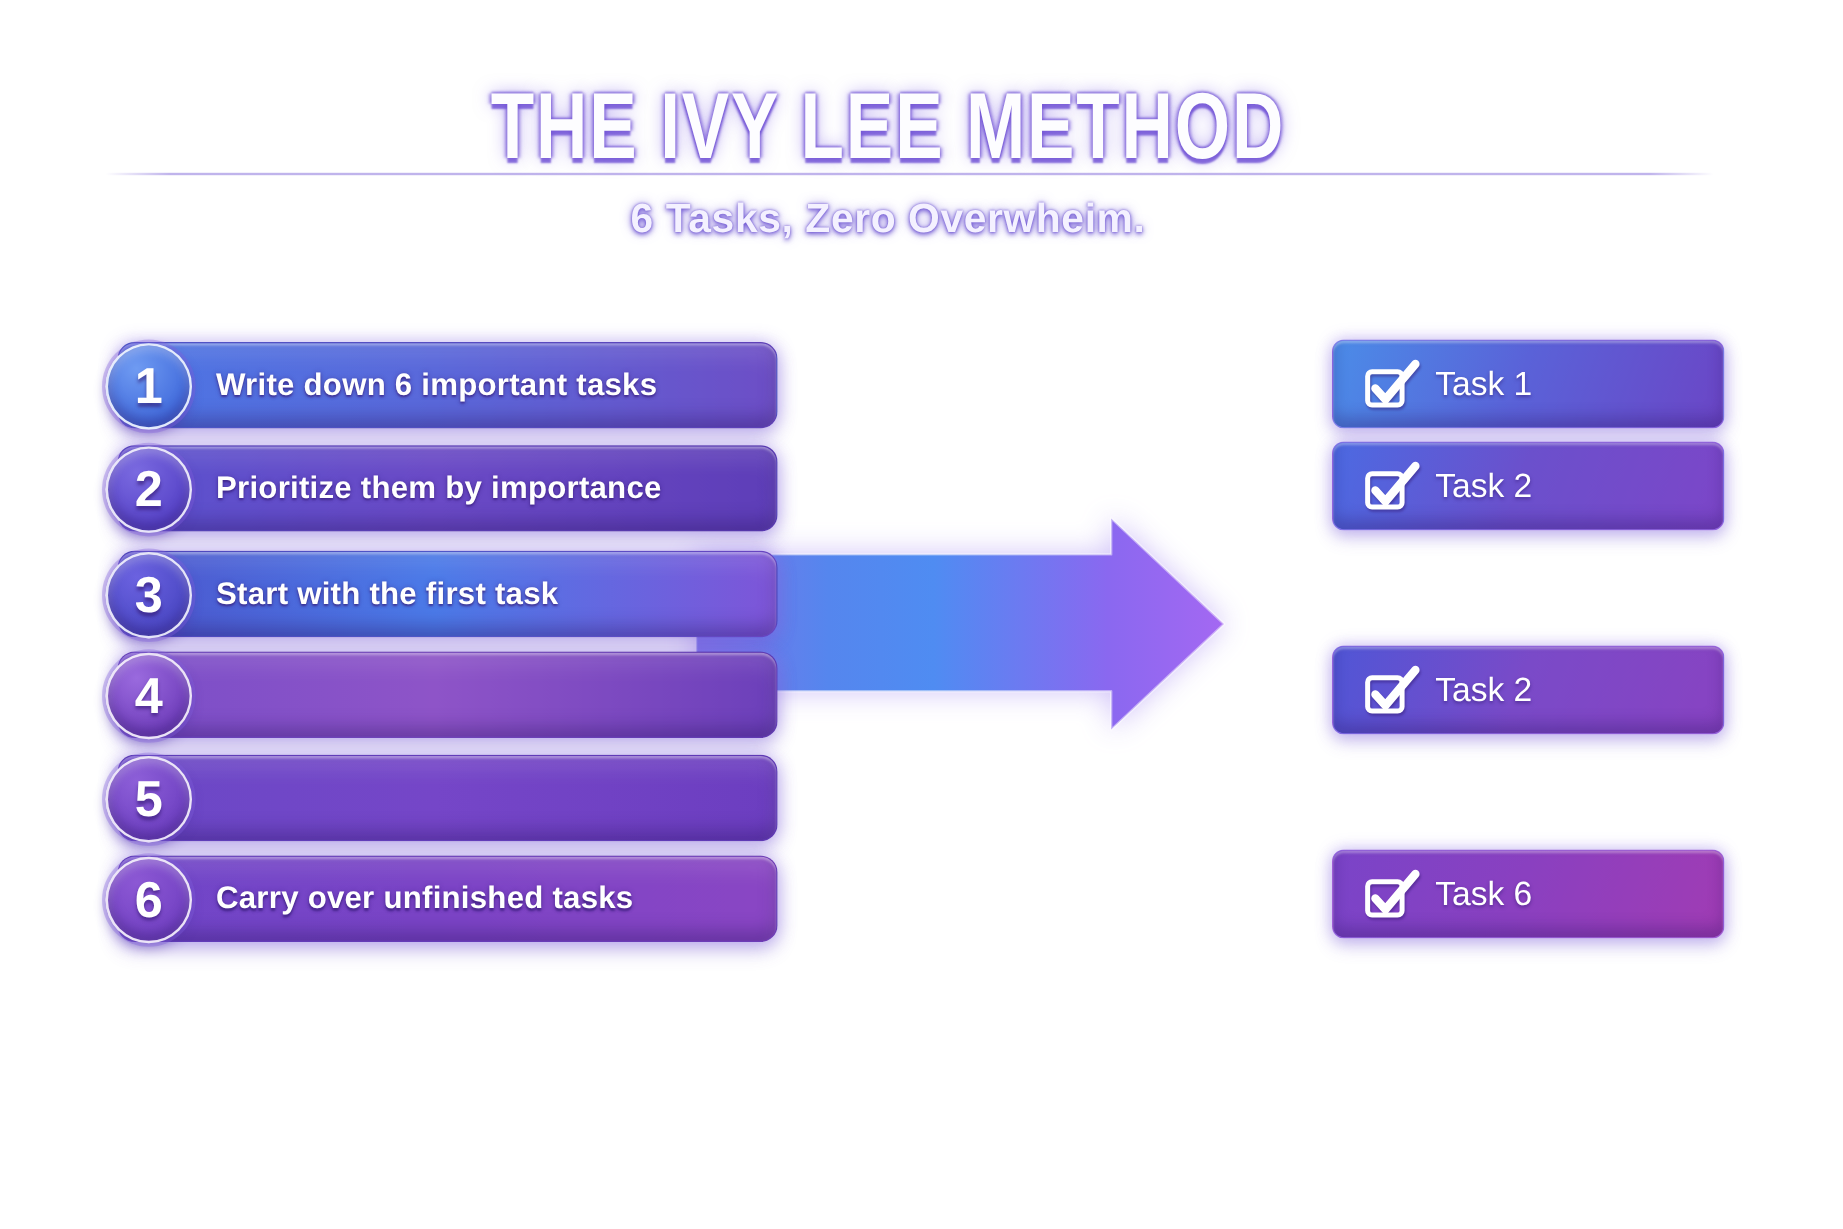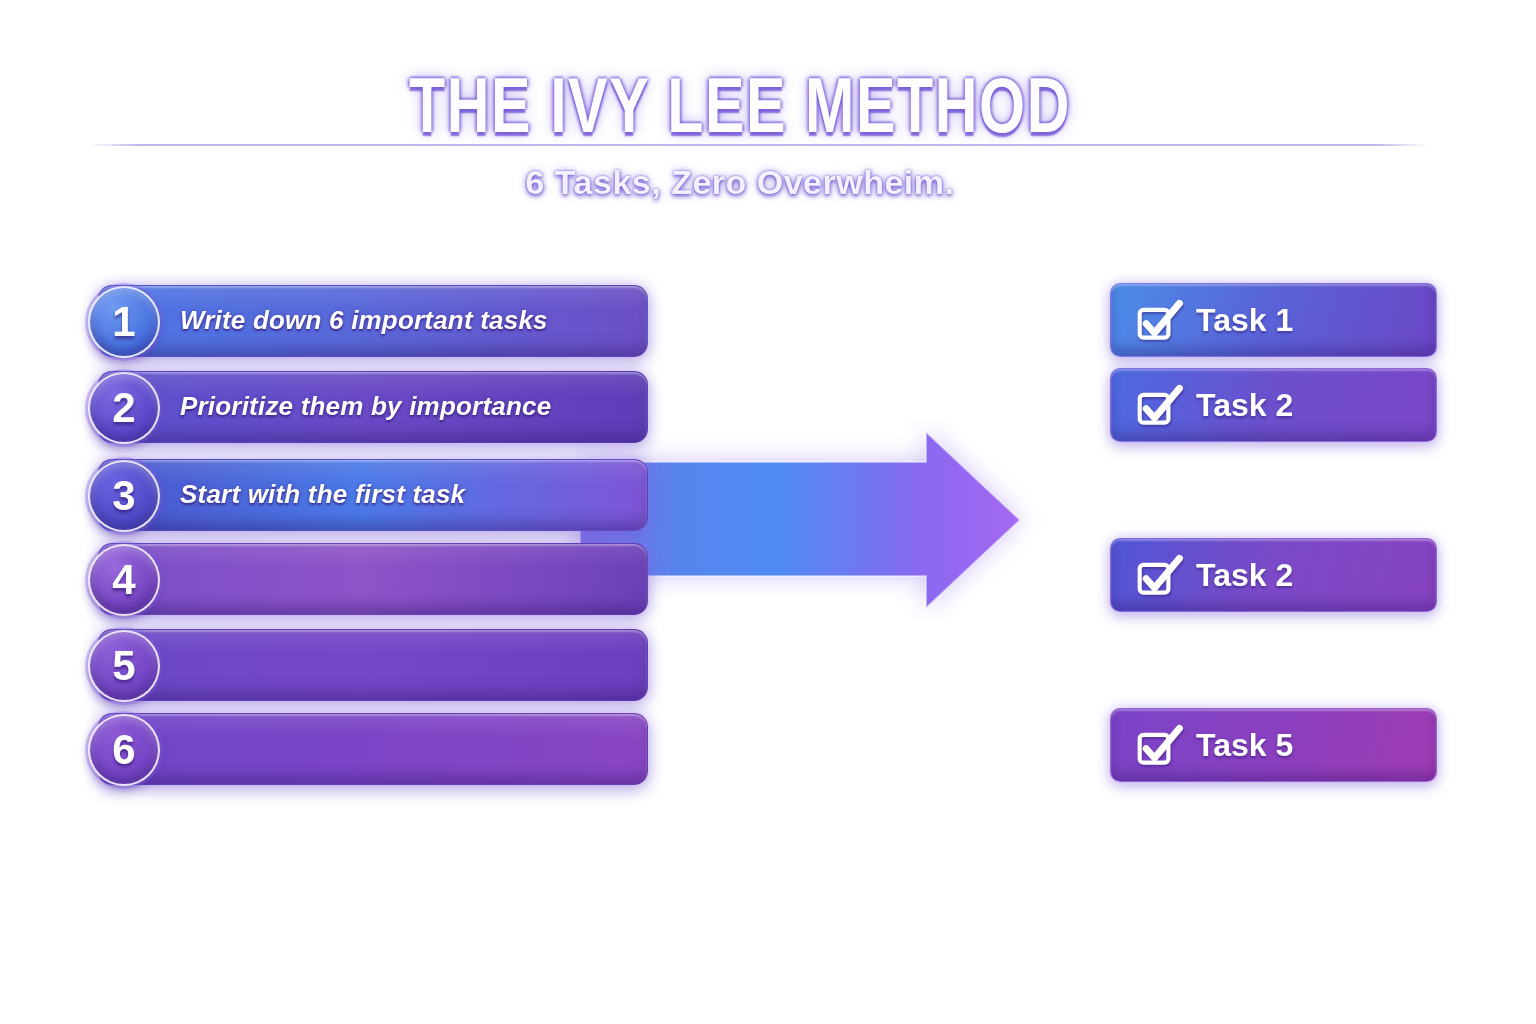--- a/index.html
+++ b/index.html
@@ -69,21 +69,20 @@
   }
   .num {
     font-size:42px; font-weight:bold; color:#ffffff;
     text-shadow:0 3px 3px rgba(48,22,110,.6);
   }
   .step-label {
     position:absolute; left:92px; top:0; height:72px; display:flex; align-items:center;
     font-size:26px; font-weight:bold; color:#ffffff; letter-spacing:.2px;
     text-shadow:0 2px 2px rgba(52,26,118,.7), 0 0 4px rgba(52,26,118,.35);
     white-space:nowrap;
-    font-style:italic;
   }
 
   
   .task {
     position:absolute; left:1110px; width:325px; height:72px; border-radius:10px; z-index:2;
     background:linear-gradient(108deg, var(--c1) 0%, var(--c2) 48%, var(--c3) 100%);
     border:1px solid rgba(160,120,235,.6);
     box-shadow:
       inset 0 2px 2px rgba(255,255,255,.30),
       inset 0 -8px 12px rgba(40,18,95,.30),
@@ -91,21 +90,21 @@
       0 6px 14px rgba(105,75,200,.28);
     display:flex; align-items:center;
   }
   .t1{top:283px}.t2{top:368px}.t3{top:453px}.t4{top:538px}.t5{top:623px}.t6{top:708px}
   .checkbox {
     margin-left:25px; width:50px; height:46px; flex:0 0 auto;
     filter:drop-shadow(1px 2px 1px rgba(48,22,110,.45));
   }
   .checkbox svg { display:block; width:100%; height:100%; }
   .task-label {
-    margin-left:10px; font-size:32px; font-weight:bold; color:#ffffff;
+    margin-left:10px; font-size:28px; font-weight:normal; color:#ffffff;
     text-shadow:0 2px 3px rgba(48,22,110,.55);
     white-space:nowrap;
   }
 </style>
 </head>
 <body>
 
 <div class="canvas">
 
   <div class="title">THE IVY LEE METHOD</div>
@@ -156,20 +155,21 @@
     <div class="bar"></div>
     <div class="circle">
       <span class="num">5</span>
     </div>
   </div>
   <div class="step s6" style="--c1: #6f46c8; --c2: #7b44c6; --c3: #8a46c4; --g1: #8c58d4; --g2: #7140c2;">
     <div class="bar"></div>
     <div class="circle">
       <span class="num">6</span>
     </div>
+    <span class="step-label">Carry over unfinished tasks</span>
   </div>
 
   <div class="task t1" style="--c1: #4b8ce8; --c2: #5a62d8; --c3: #6b46c6;">
     <span class="checkbox">
       <svg viewBox="0 0 54 48">
           <rect x="4" y="13" width="31" height="30" rx="4" fill="none" stroke="#ffffff" stroke-width="4.5"></rect>
           <path d="M11 28 L20 38 L47 6" fill="none" stroke="#ffffff" stroke-width="7.5" stroke-linecap="round" stroke-linejoin="round"></path>
         </svg>
     </span>
     <span class="task-label">Task 1</span>
@@ -192,16 +192,16 @@
     </span>
     <span class="task-label">Task 2</span>
   </div>
   <div class="task t6" style="--c1: #7a44c8; --c2: #8a40c0; --c3: #a03cb4;">
     <span class="checkbox">
       <svg viewBox="0 0 54 48">
           <rect x="4" y="13" width="31" height="30" rx="4" fill="none" stroke="#ffffff" stroke-width="4.5"></rect>
           <path d="M11 28 L20 38 L47 6" fill="none" stroke="#ffffff" stroke-width="7.5" stroke-linecap="round" stroke-linejoin="round"></path>
         </svg>
     </span>
-    <span class="task-label">Task 5</span>
+    <span class="task-label">Task 6</span>
   </div>
 
 </div>
 
 </body></html>

